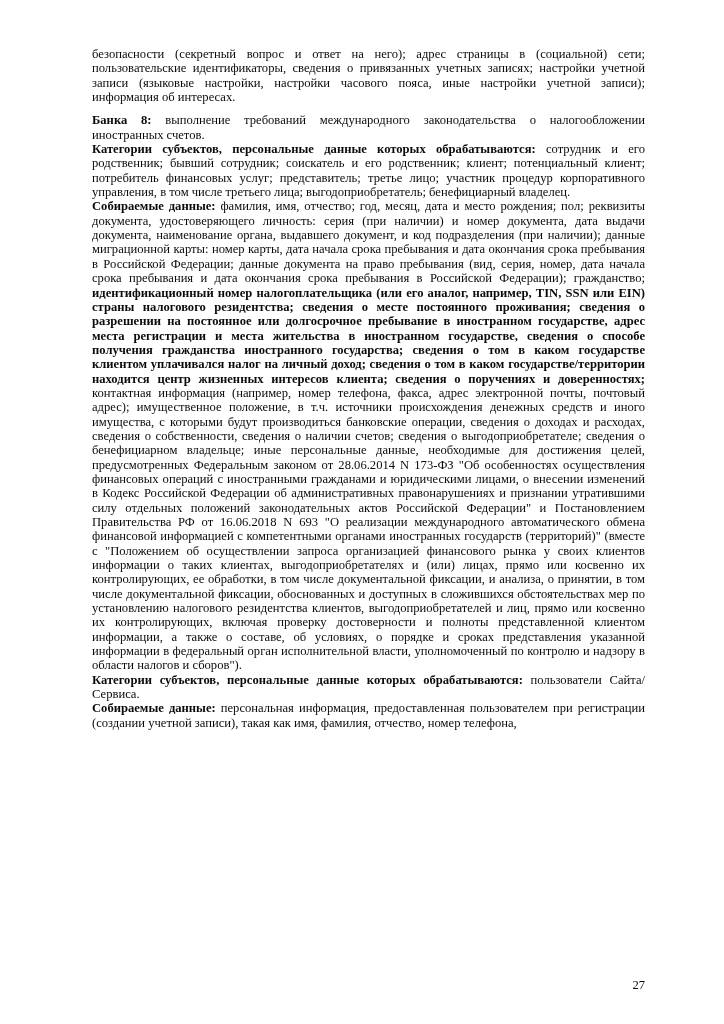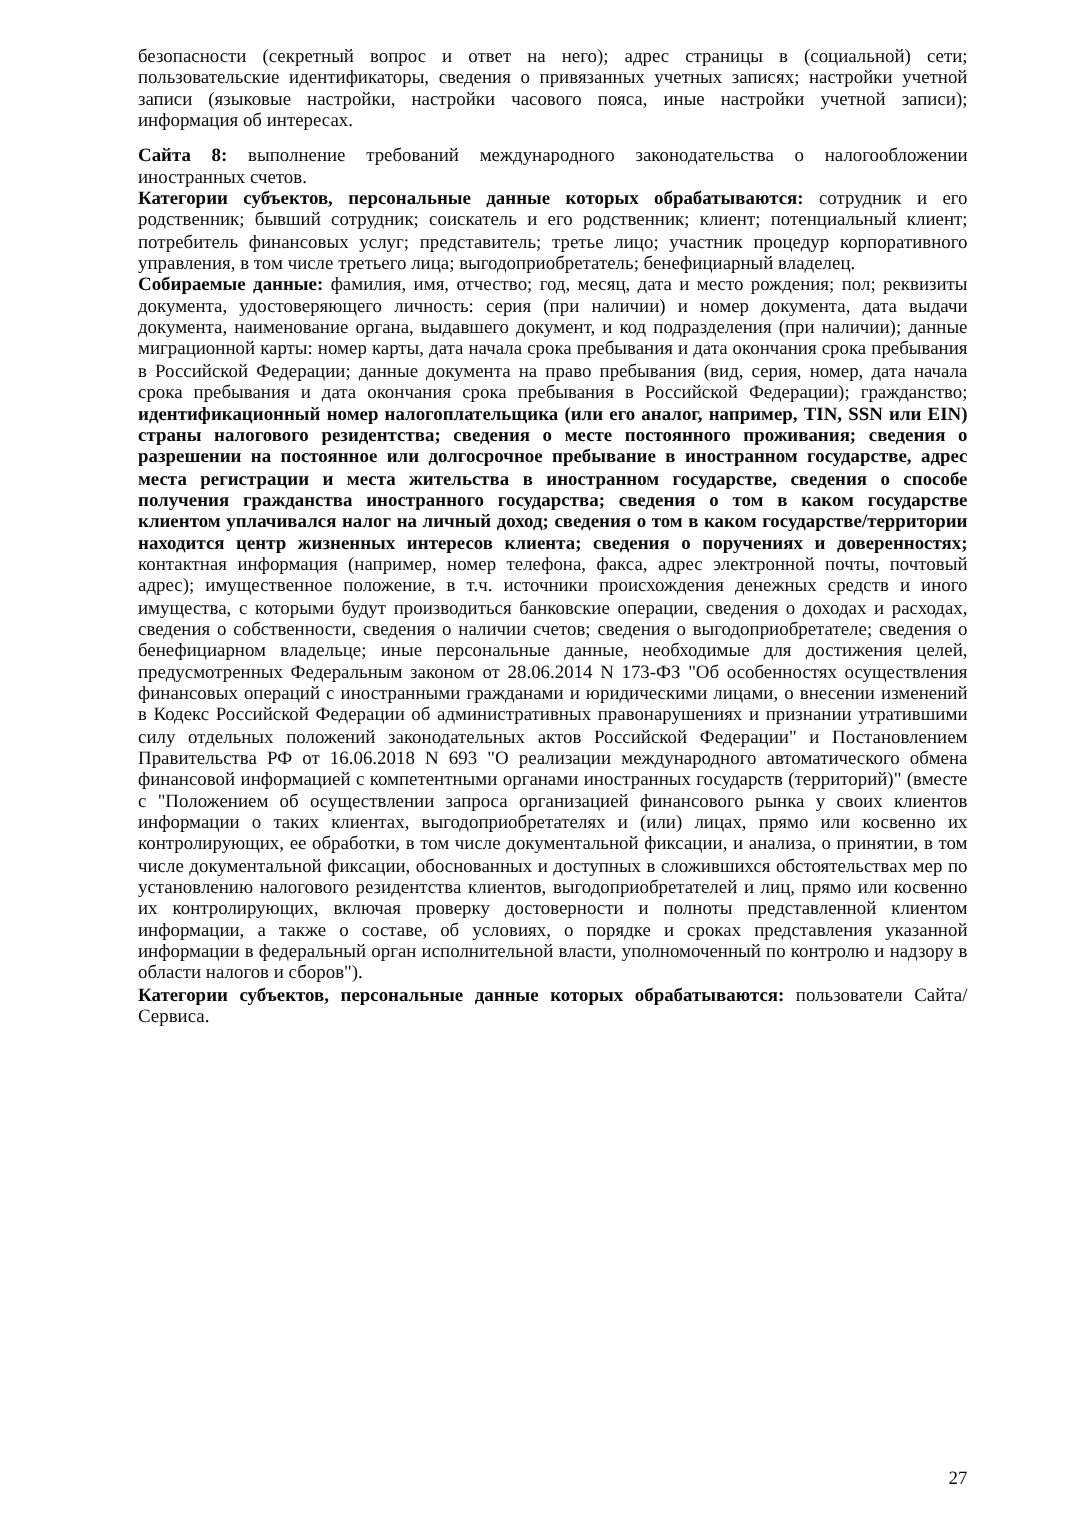--- a/index.html
+++ b/index.html
@@ -12,21 +12,21 @@
     height: 1024px;
     overflow: hidden;
     font-family: "Liberation Serif", "DejaVu Serif", serif;
     color: #0b0b0b;
   }
   .page {
     position: relative;
     width: 724px;
     height: 1024px;
     box-sizing: border-box;
-    padding: 30px 79px 0px 92px;
+    padding: 47px 79px 0px 92px;
   }
   .doc-body {
     font-size: 12.6px;
     line-height: 14.35px;
     text-align: justify;
     text-justify: inter-word;
     -webkit-hyphens: none;
     hyphens: none;
   }
   p.para {
@@ -50,19 +50,20 @@
     color: #0b0b0b;
     text-align: left;
   }
 </style>
 </head>
 <body>
 
 <div class="page">
   <div class="doc-body" id="doc-body">
       <p class="para"><span>безопасности (секретный вопрос и ответ на него); адрес страницы в (социальной) сети; пользовательские идентификаторы, сведения о привязанных учетных записях; настройки учетной записи (языковые настройки, настройки часового пояса, иные настройки учетной записи); информация об интересах.</span></p>
-      <p class="para gap-before"><span class="b">Сайта 8:</span><span> выполнение требований международного законодательства о налогообложении иностранных счетов.</span></p>
+      <p class="para gap-before"><span class="b">Банка 8:</span><span> выполнение требований международного законодательства о налогообложении иностранных счетов.</span></p>
       <p class="para"><span class="b">Категории субъектов, персональные данные которых обрабатываются:</span><span> сотрудник и его родственник; бывший сотрудник; соискатель и его родственник; клиент; потенциальный клиент; потребитель финансовых услуг; представитель; третье лицо; участник процедур корпоративного управления, в том числе третьего лица; выгодоприобретатель; бенефициарный владелец.</span></p>
       <p class="para"><span class="b">Собираемые данные:</span><span> фамилия, имя, отчество; год, месяц, дата и место рождения; пол; реквизиты документа, удостоверяющего личность: серия (при наличии) и номер документа, дата выдачи документа, наименование органа, выдавшего документ, и код подразделения (при наличии); данные миграционной карты: номер карты, дата начала срока пребывания и дата окончания срока пребывания в Российской Федерации; данные документа на право пребывания (вид, серия, номер, дата начала срока пребывания и дата окончания срока пребывания в Российской Федерации); гражданство; </span><span class="b">идентификационный номер налогоплательщика (или его аналог, например, TIN, SSN или EIN) страны налогового резидентства; сведения о месте постоянного проживания; сведения о разрешении на постоянное или долгосрочное пребывание в иностранном государстве, адрес места регистрации и места жительства в иностранном государстве, сведения о способе получения гражданства иностранного государства; сведения о том в каком государстве клиентом уплачивался налог на личный доход; сведения о том в каком государстве/территории находится центр жизненных интересов клиента; сведения о поручениях и доверенностях;</span><span> контактная информация (например, номер телефона, факса, адрес электронной почты, почтовый адрес); имущественное положение, в т.ч. источники происхождения денежных средств и иного имущества, с которыми будут производиться банковские операции, сведения о доходах и расходах, сведения о собственности, сведения о наличии счетов; сведения о выгодоприобретателе; сведения о бенефициарном владельце; иные персональные данные, необходимые для достижения целей, предусмотренных Федеральным законом от 28.06.2014 N 173-ФЗ "Об особенностях осуществления финансовых операций с иностранными гражданами и юридическими лицами, о внесении изменений в Кодекс Российской Федерации об административных правонарушениях и признании утратившими силу отдельных положений законодательных актов Российской Федерации" и Постановлением Правительства РФ от 16.06.2018 N 693 "О реализации международного автоматического обмена финансовой информацией с компетентными органами иностранных государств (территорий)" (вместе с "Положением об осуществлении запроса организацией финансового рынка у своих клиентов информации о таких клиентах, выгодоприобретателях и (или) лицах, прямо или косвенно их контролирующих, ее обработки, в том числе документальной фиксации, и анализа, о принятии, в том числе документальной фиксации, обоснованных и доступных в сложившихся обстоятельствах мер по установлению налогового резидентства клиентов, выгодоприобретателей и лиц, прямо или косвенно их контролирующих, включая проверку достоверности и полноты представленной клиентом информации, а также о составе, об условиях, о порядке и сроках представления указанной информации в федеральный орган исполнительной власти, уполномоченный по контролю и надзору в области налогов и сборов").</span></p>
       <p class="para"><span class="b">Категории субъектов, персональные данные которых обрабатываются:</span><span> пользователи Сайта/Сервиса.</span></p>
+      <p class="para"><span class="b">Собираемые данные:</span><span> персональная информация, предоставленная пользователем при регистрации (создании учетной записи), такая как имя, фамилия, отчество, номер телефона,</span></p>
     </div>
   <div class="page-number">27</div>
 </div>
 
 </body></html>

